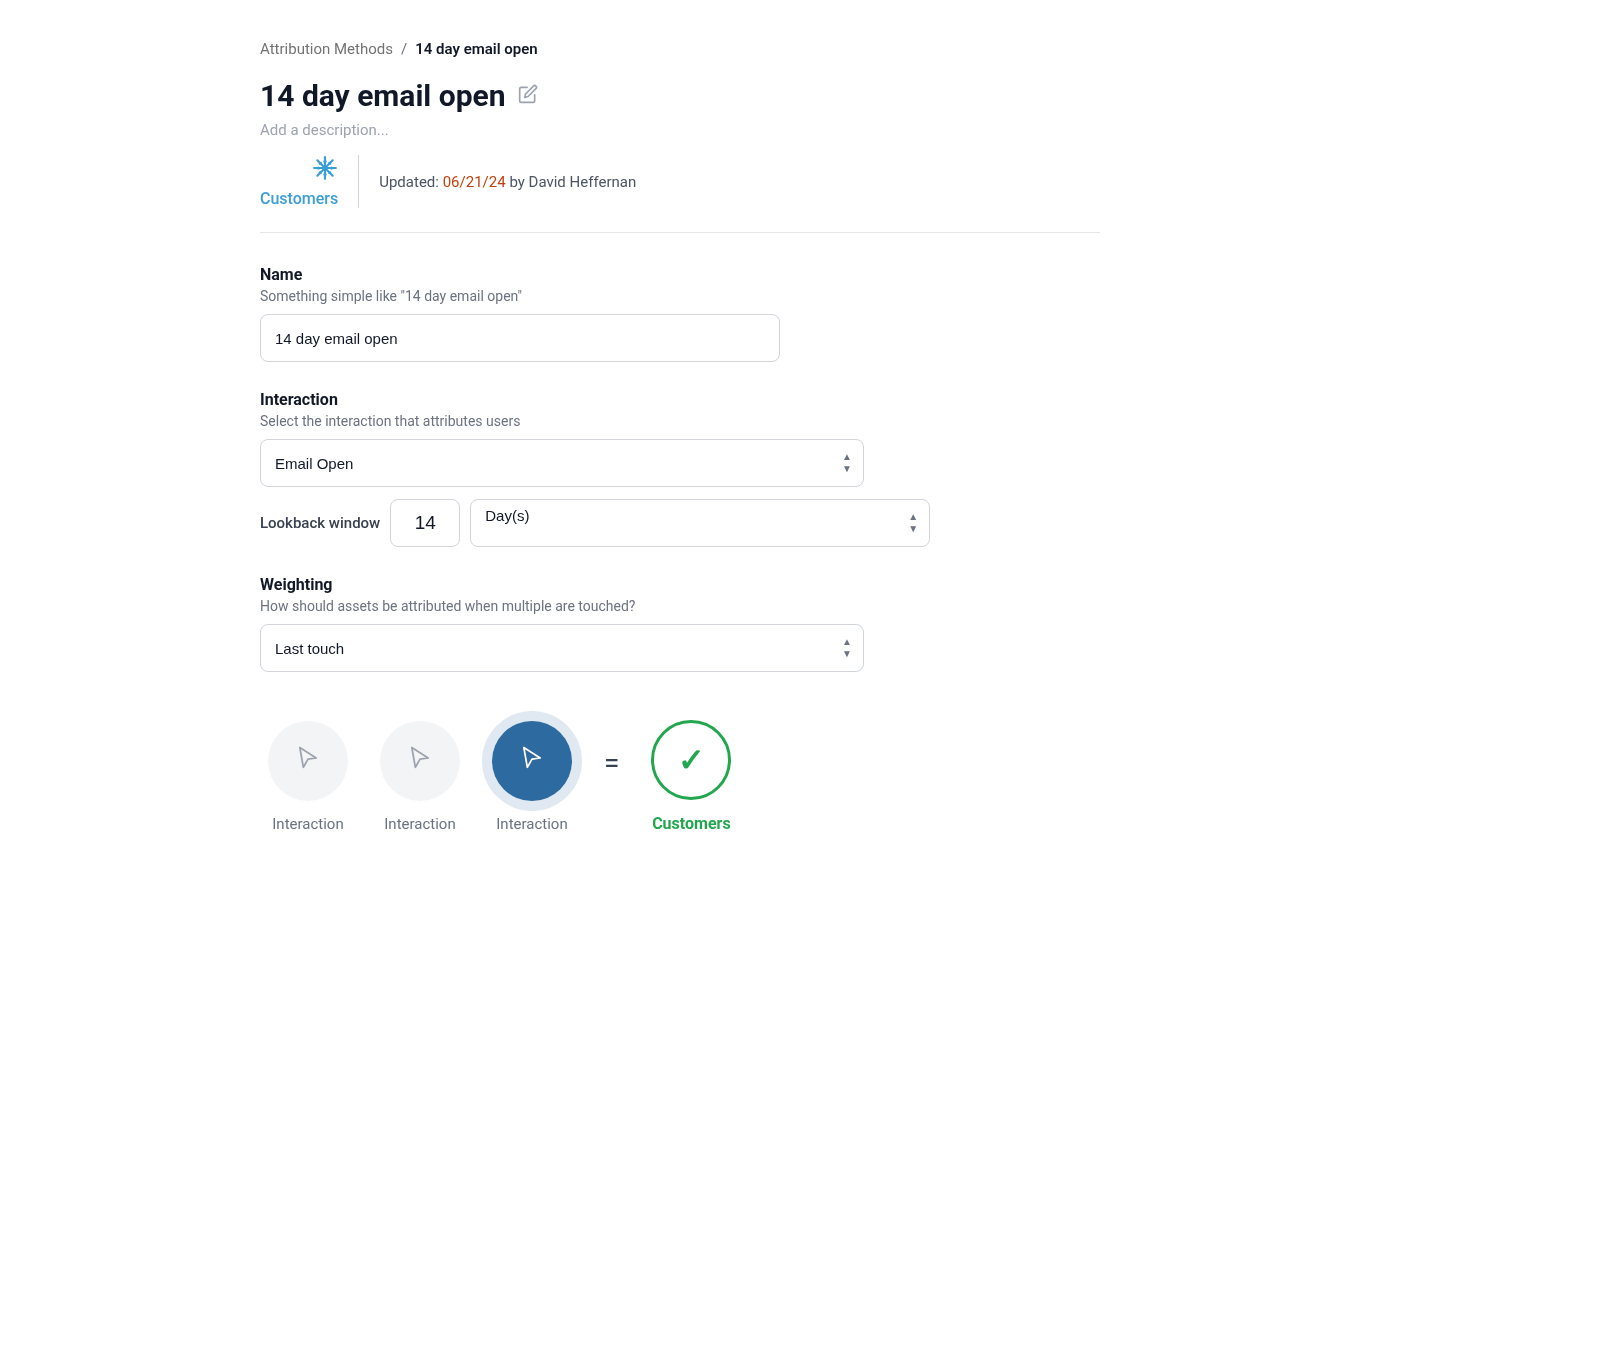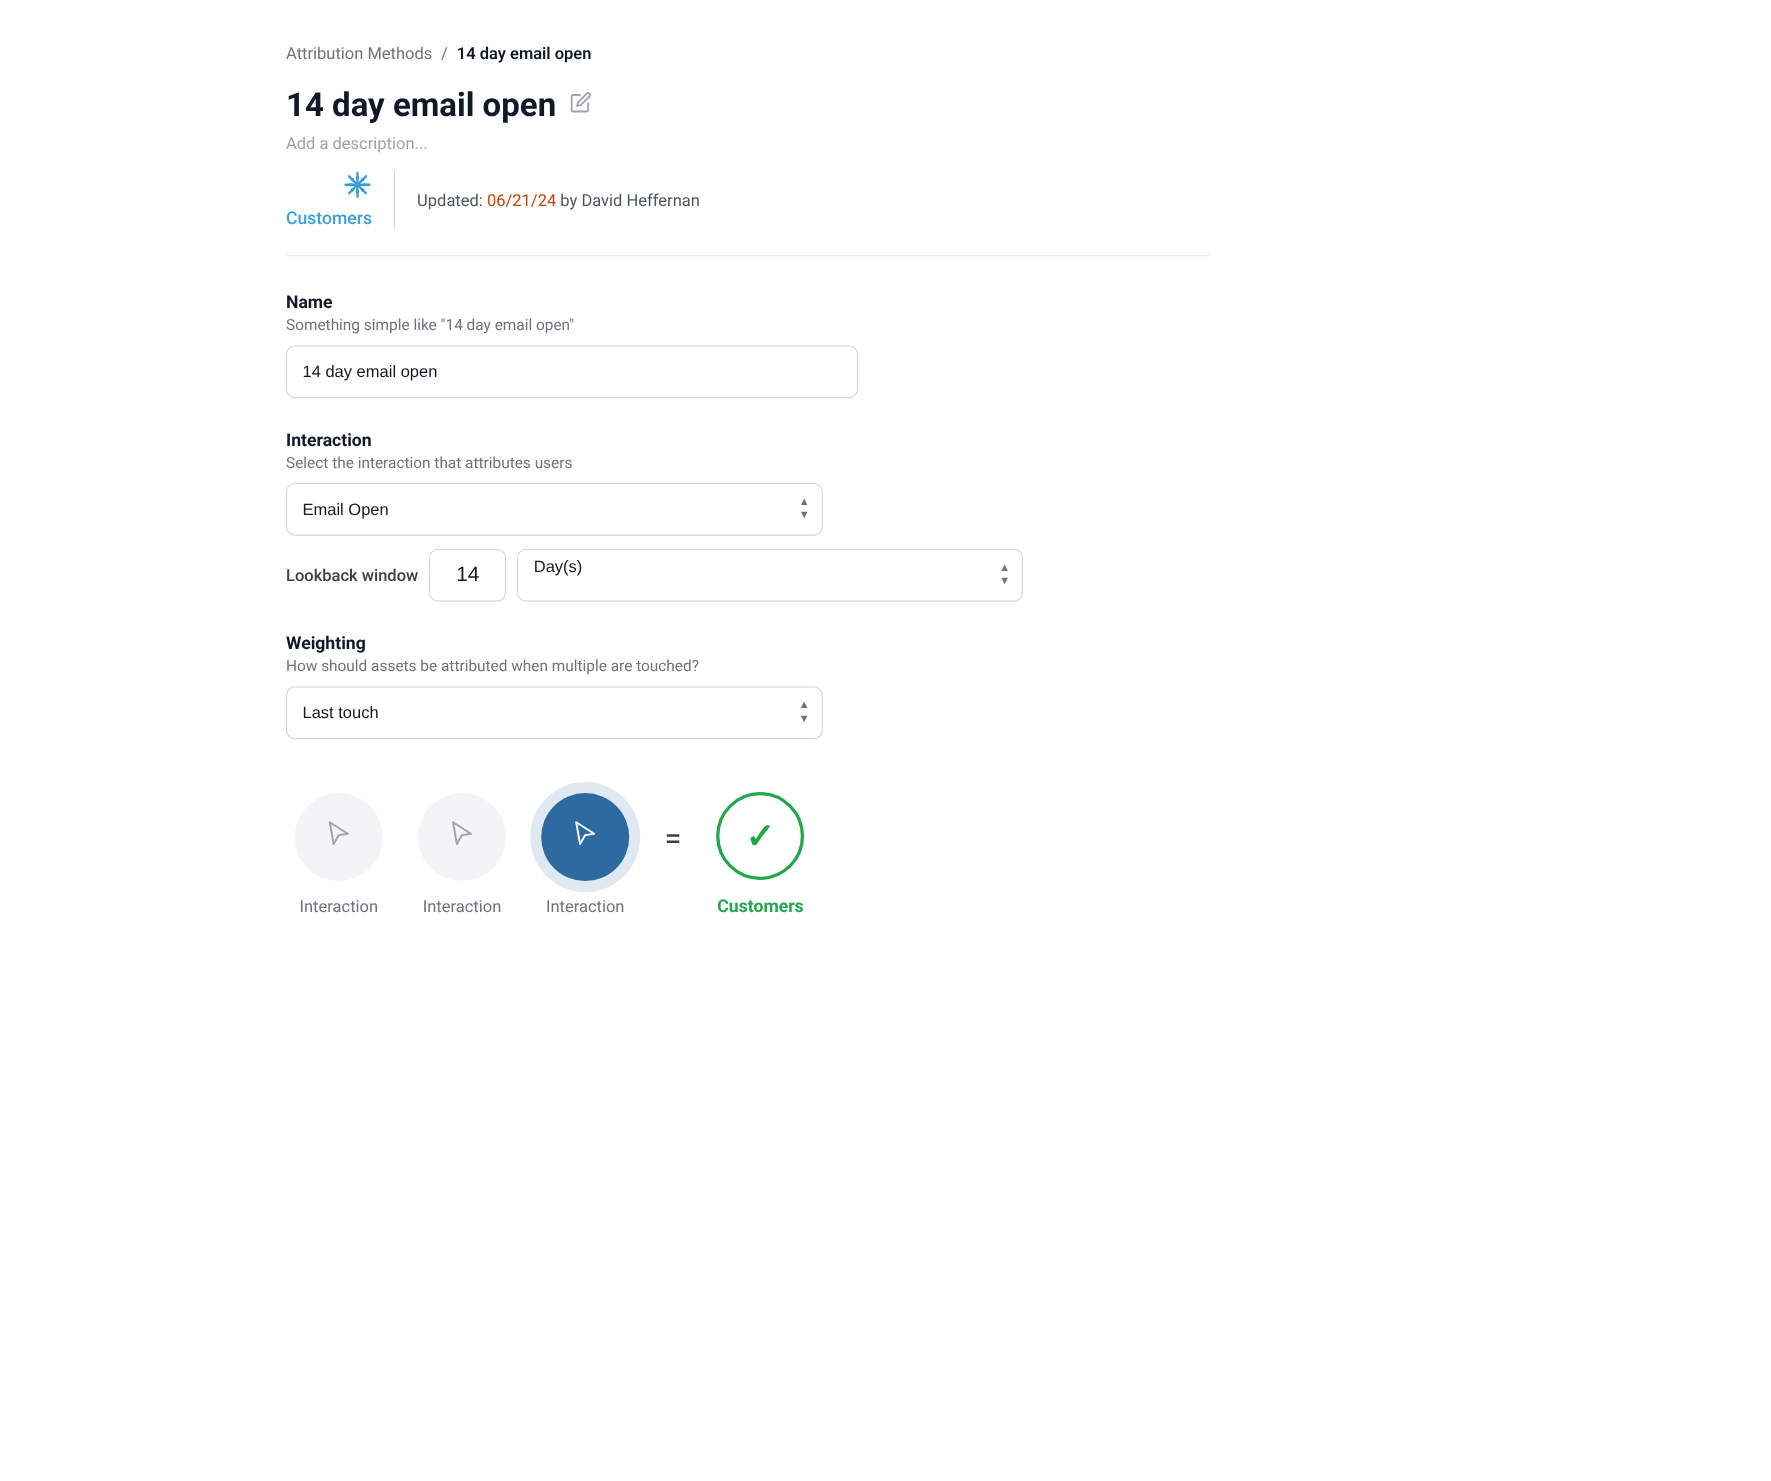--- a/index.html
+++ b/index.html
@@ -108,21 +108,21 @@
       font-size: 15px;
       color: #111827;
       background: #fff;
       outline: none;
     }
     .select-wrapper {
       position: relative;
       display: inline-block;
     }
     .select-input {
-      width: 488px;
+      width: 604px;
       height: 48px;
       border: 1px solid #d1d5db;
       border-radius: 8px;
       padding: 0 40px 0 14px;
       font-size: 15px;
       color: #111827;
       background: #fff;
       appearance: none;
       cursor: pointer;
       outline: none;

